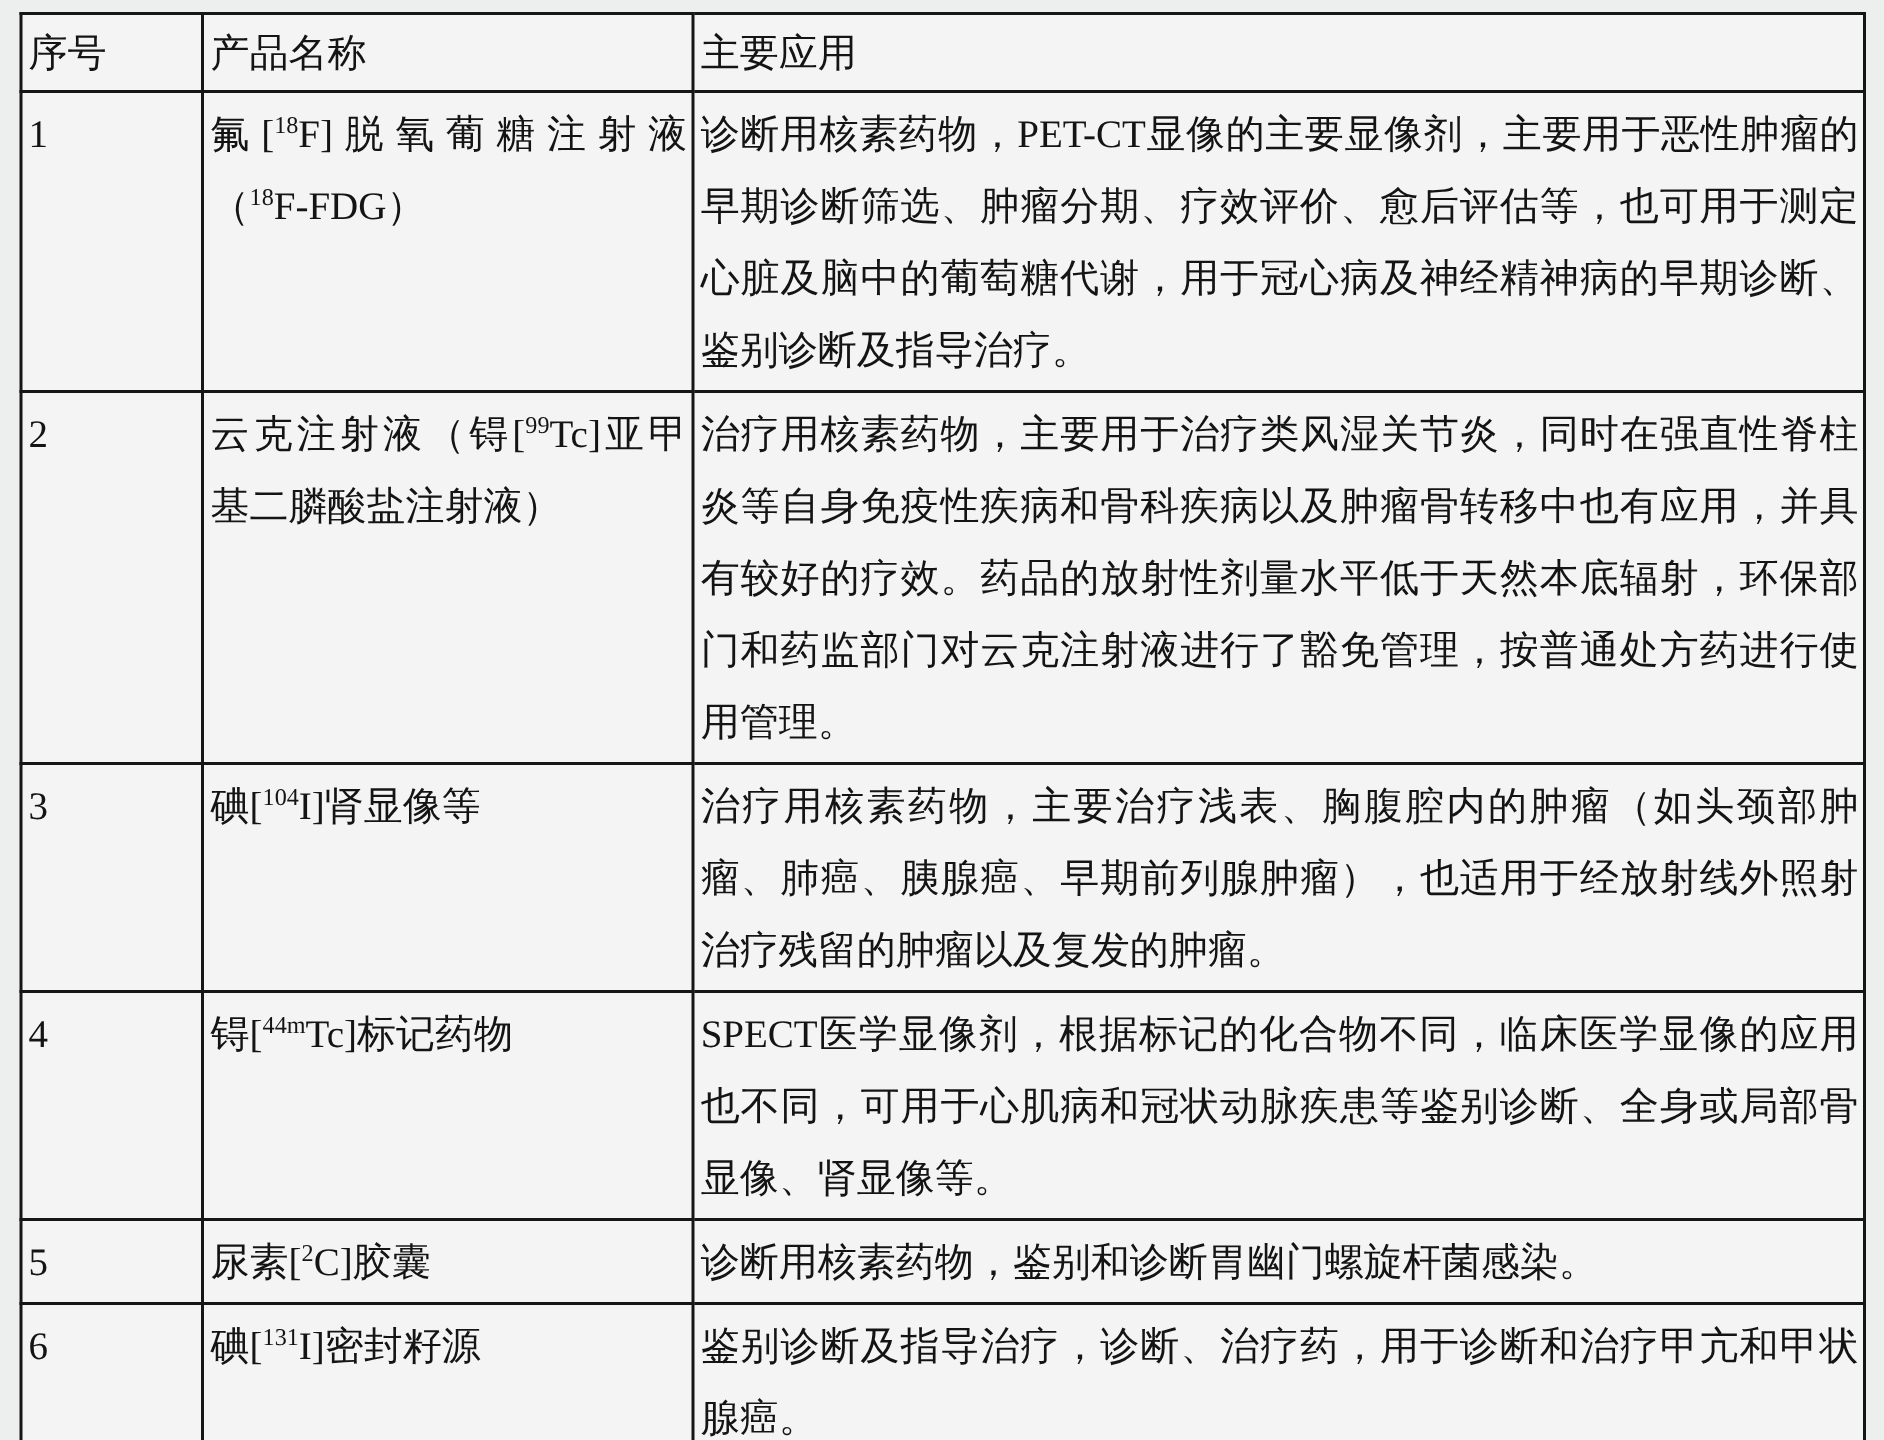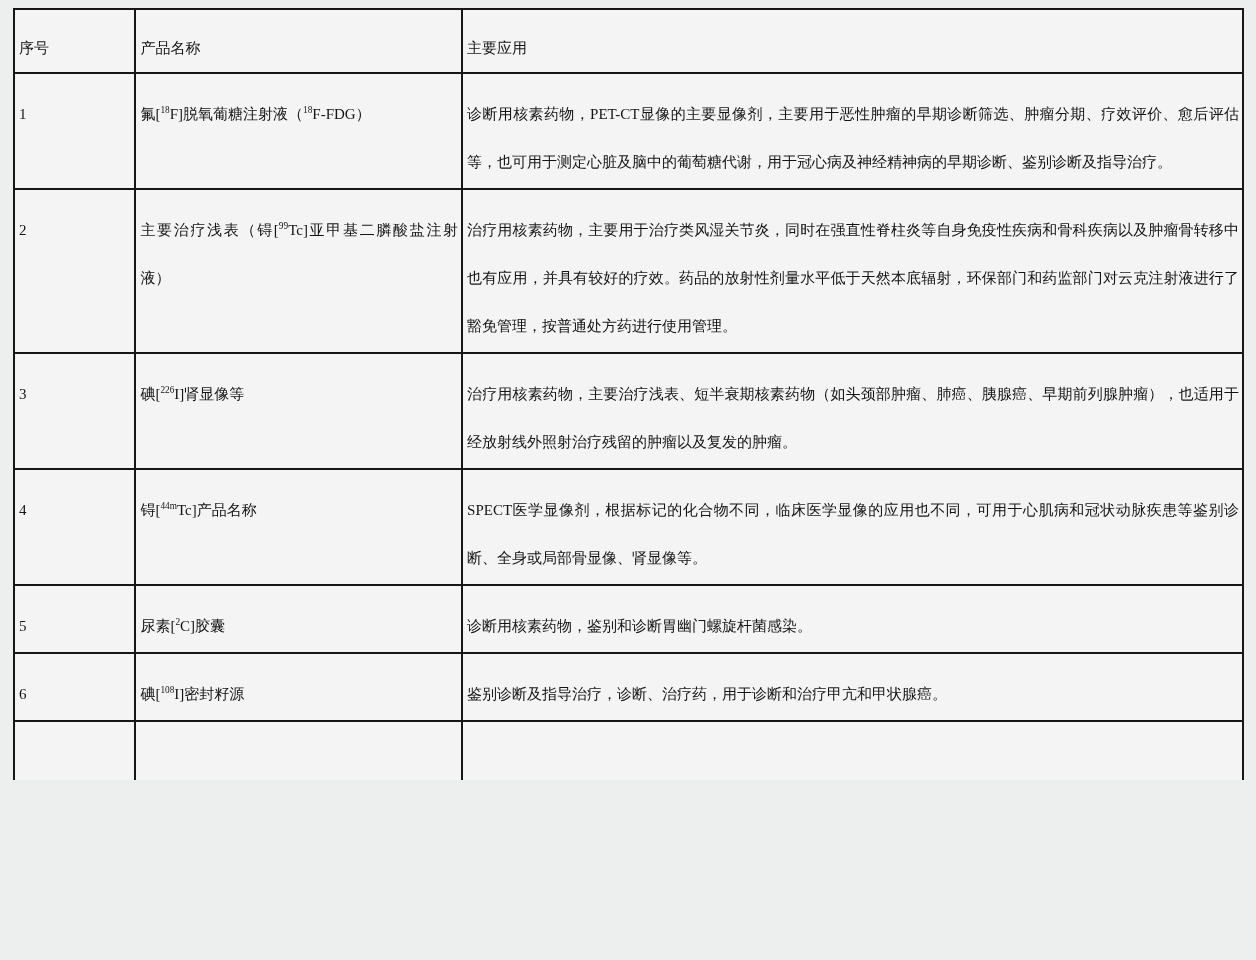--- a/index.html
+++ b/index.html
@@ -25,22 +25,22 @@
     left: 13px;
     top: 8px;
     border-collapse: collapse;
     table-layout: fixed;
     width: 1231px;
     background: #f3f4f3;
   }
   .doc-table td, .doc-table th {
     border: 2px solid #161616;
     vertical-align: top;
-    padding: 16px 3px 2px 4px;
-    font-size: 15px;
+    padding: 4px 3px 2px 4px;
+    font-size: 26px;
     line-height: 48px;
     font-weight: normal;
     text-align: left;
     overflow: hidden;
   }
   .doc-table th {
     line-height: 44px;
     white-space: nowrap;
   }
   .col-no    { width: 120px; }
@@ -83,41 +83,41 @@
     </thead>
     <tbody>
 
     <tr>
           <td class="num-cell">1</td>
           <td class="name-cell"><span>氟[</span><sup class="iso">18</sup><span>F]脱氧葡糖注射液（</span><sup class="iso">18</sup><span>F-FDG）</span></td>
           <td class="app-cell">诊断用核素药物，PET-CT显像的主要显像剂，主要用于恶性肿瘤的早期诊断筛选、肿瘤分期、疗效评价、愈后评估等，也可用于测定心脏及脑中的葡萄糖代谢，用于冠心病及神经精神病的早期诊断、鉴别诊断及指导治疗。</td>
         </tr>
         <tr>
           <td class="num-cell">2</td>
-          <td class="name-cell"><span>主要治疗浅表（锝[</span><sup class="iso">99</sup><span>Tc]亚甲基二膦酸盐注射液）</span></td>
+          <td class="name-cell"><span>云克注射液（锝[</span><sup class="iso">99</sup><span>Tc]亚甲基二膦酸盐注射液）</span></td>
           <td class="app-cell">治疗用核素药物，主要用于治疗类风湿关节炎，同时在强直性脊柱炎等自身免疫性疾病和骨科疾病以及肿瘤骨转移中也有应用，并具有较好的疗效。药品的放射性剂量水平低于天然本底辐射，环保部门和药监部门对云克注射液进行了豁免管理，按普通处方药进行使用管理。</td>
         </tr>
         <tr>
           <td class="num-cell">3</td>
-          <td class="name-cell"><span>碘[</span><sup class="iso">226</sup><span>I]肾显像等</span></td>
-          <td class="app-cell">治疗用核素药物，主要治疗浅表、短半衰期核素药物（如头颈部肿瘤、肺癌、胰腺癌、早期前列腺肿瘤），也适用于经放射线外照射治疗残留的肿瘤以及复发的肿瘤。</td>
+          <td class="name-cell"><span>碘[</span><sup class="iso">104</sup><span>I]肾显像等</span></td>
+          <td class="app-cell">治疗用核素药物，主要治疗浅表、胸腹腔内的肿瘤（如头颈部肿瘤、肺癌、胰腺癌、早期前列腺肿瘤），也适用于经放射线外照射治疗残留的肿瘤以及复发的肿瘤。</td>
         </tr>
         <tr>
           <td class="num-cell">4</td>
-          <td class="name-cell"><span>锝[</span><sup class="iso">44m</sup><span>Tc]产品名称</span></td>
+          <td class="name-cell"><span>锝[</span><sup class="iso">44m</sup><span>Tc]标记药物</span></td>
           <td class="app-cell">SPECT医学显像剂，根据标记的化合物不同，临床医学显像的应用也不同，可用于心肌病和冠状动脉疾患等鉴别诊断、全身或局部骨显像、肾显像等。</td>
         </tr>
         <tr>
           <td class="num-cell">5</td>
           <td class="name-cell"><span>尿素[</span><sup class="iso">2</sup><span>C]胶囊</span></td>
           <td class="app-cell">诊断用核素药物，鉴别和诊断胃幽门螺旋杆菌感染。</td>
         </tr>
         <tr>
           <td class="num-cell">6</td>
-          <td class="name-cell"><span>碘[</span><sup class="iso">108</sup><span>I]密封籽源</span></td>
+          <td class="name-cell"><span>碘[</span><sup class="iso">131</sup><span>I]密封籽源</span></td>
           <td class="app-cell">鉴别诊断及指导治疗，诊断、治疗药，用于诊断和治疗甲亢和甲状腺癌。</td>
         </tr>
       </tbody>
     <tbody>
       <tr class="partial-row">
         <td></td>
         <td></td>
         <td></td>
       </tr>
     </tbody>

